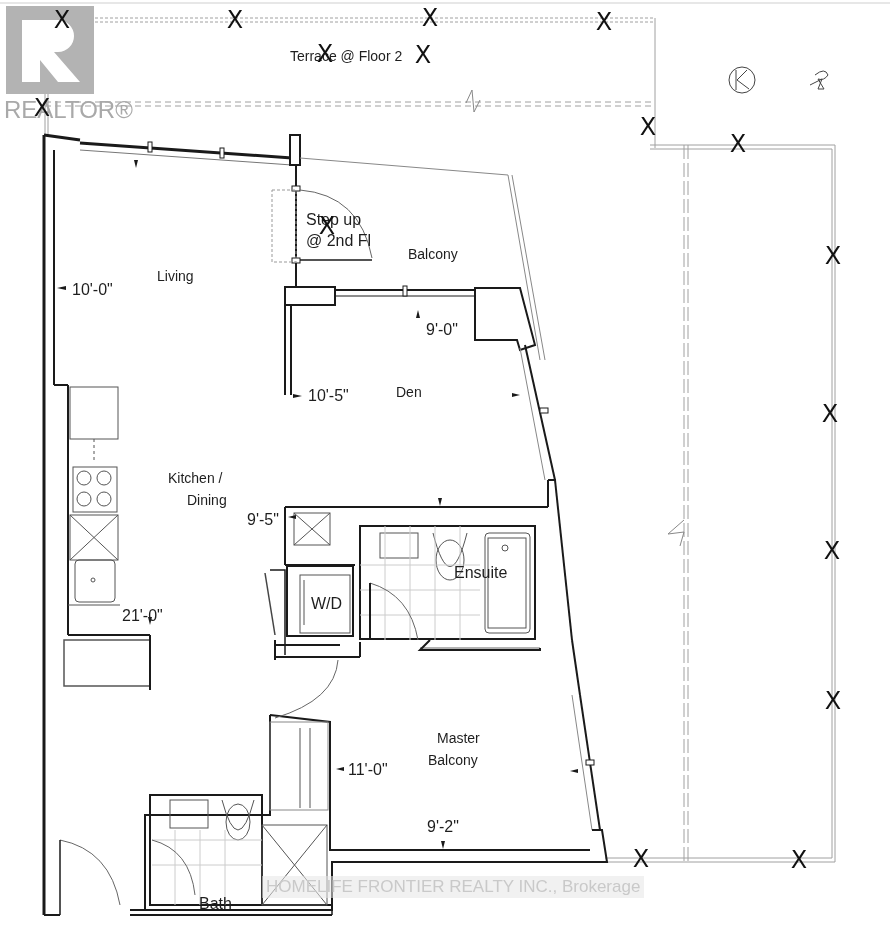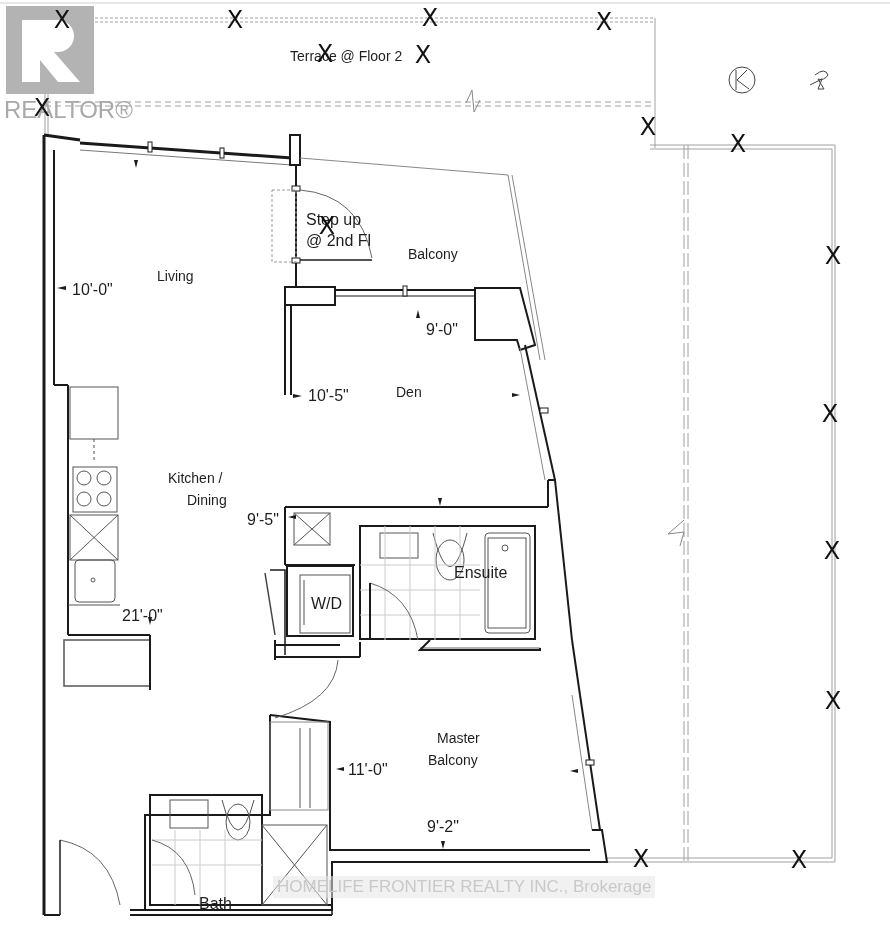--- a/index.html
+++ b/index.html
@@ -3,21 +3,21 @@
 <meta charset="utf-8">
 <style>
   html, body { margin: 0; padding: 0; background: #ffffff; }
   body { width: 890px; height: 947px; position: relative; overflow: hidden;
          font-family: "Liberation Sans", sans-serif; }
   #plan { position: absolute; left: 0; top: 0; width: 890px; height: 947px; }
   .lbl { position: absolute; font-family: "Liberation Sans", sans-serif; color: #1e1e1e; font-size: 14px; line-height: 20px; white-space: nowrap; }
   .dim { font-size: 16px; }
   .center { text-align: center; }
   .xmark { position: absolute; font-family: "DejaVu Sans", sans-serif; font-size: 24px; line-height: 24px; color: #111; width: 24px; text-align: center; }
-  .watermark { position: absolute; left: 262px; top: 876px; font-size: 17px; color: #c9c9c9; letter-spacing: 0px; background: rgba(230,230,230,0.55); padding: 1px 4px; margin-left: 11px; }
+  .watermark { position: absolute; left: 262px; top: 876px; font-size: 17px; color: #c9c9c9; letter-spacing: 0px; background: rgba(230,230,230,0.55); padding: 1px 4px; }
   .realtor-logo { position: absolute; left: 6px; top: 6px; width: 88px; height: 88px; background: #b3b3b3; }
   .realtor-text { position: absolute; left: 4px; top: 96px; font-size: 24px; color: #a9a9a9; letter-spacing: 0px; }
 </style>
 </head>
 <body>
 
 <svg id="plan" viewBox="0 0 890 947" xmlns="http://www.w3.org/2000/svg">
 
   <line x1="0" y1="3" x2="890" y2="3" stroke="#cfcfcf" stroke-width="1"></line>
 

